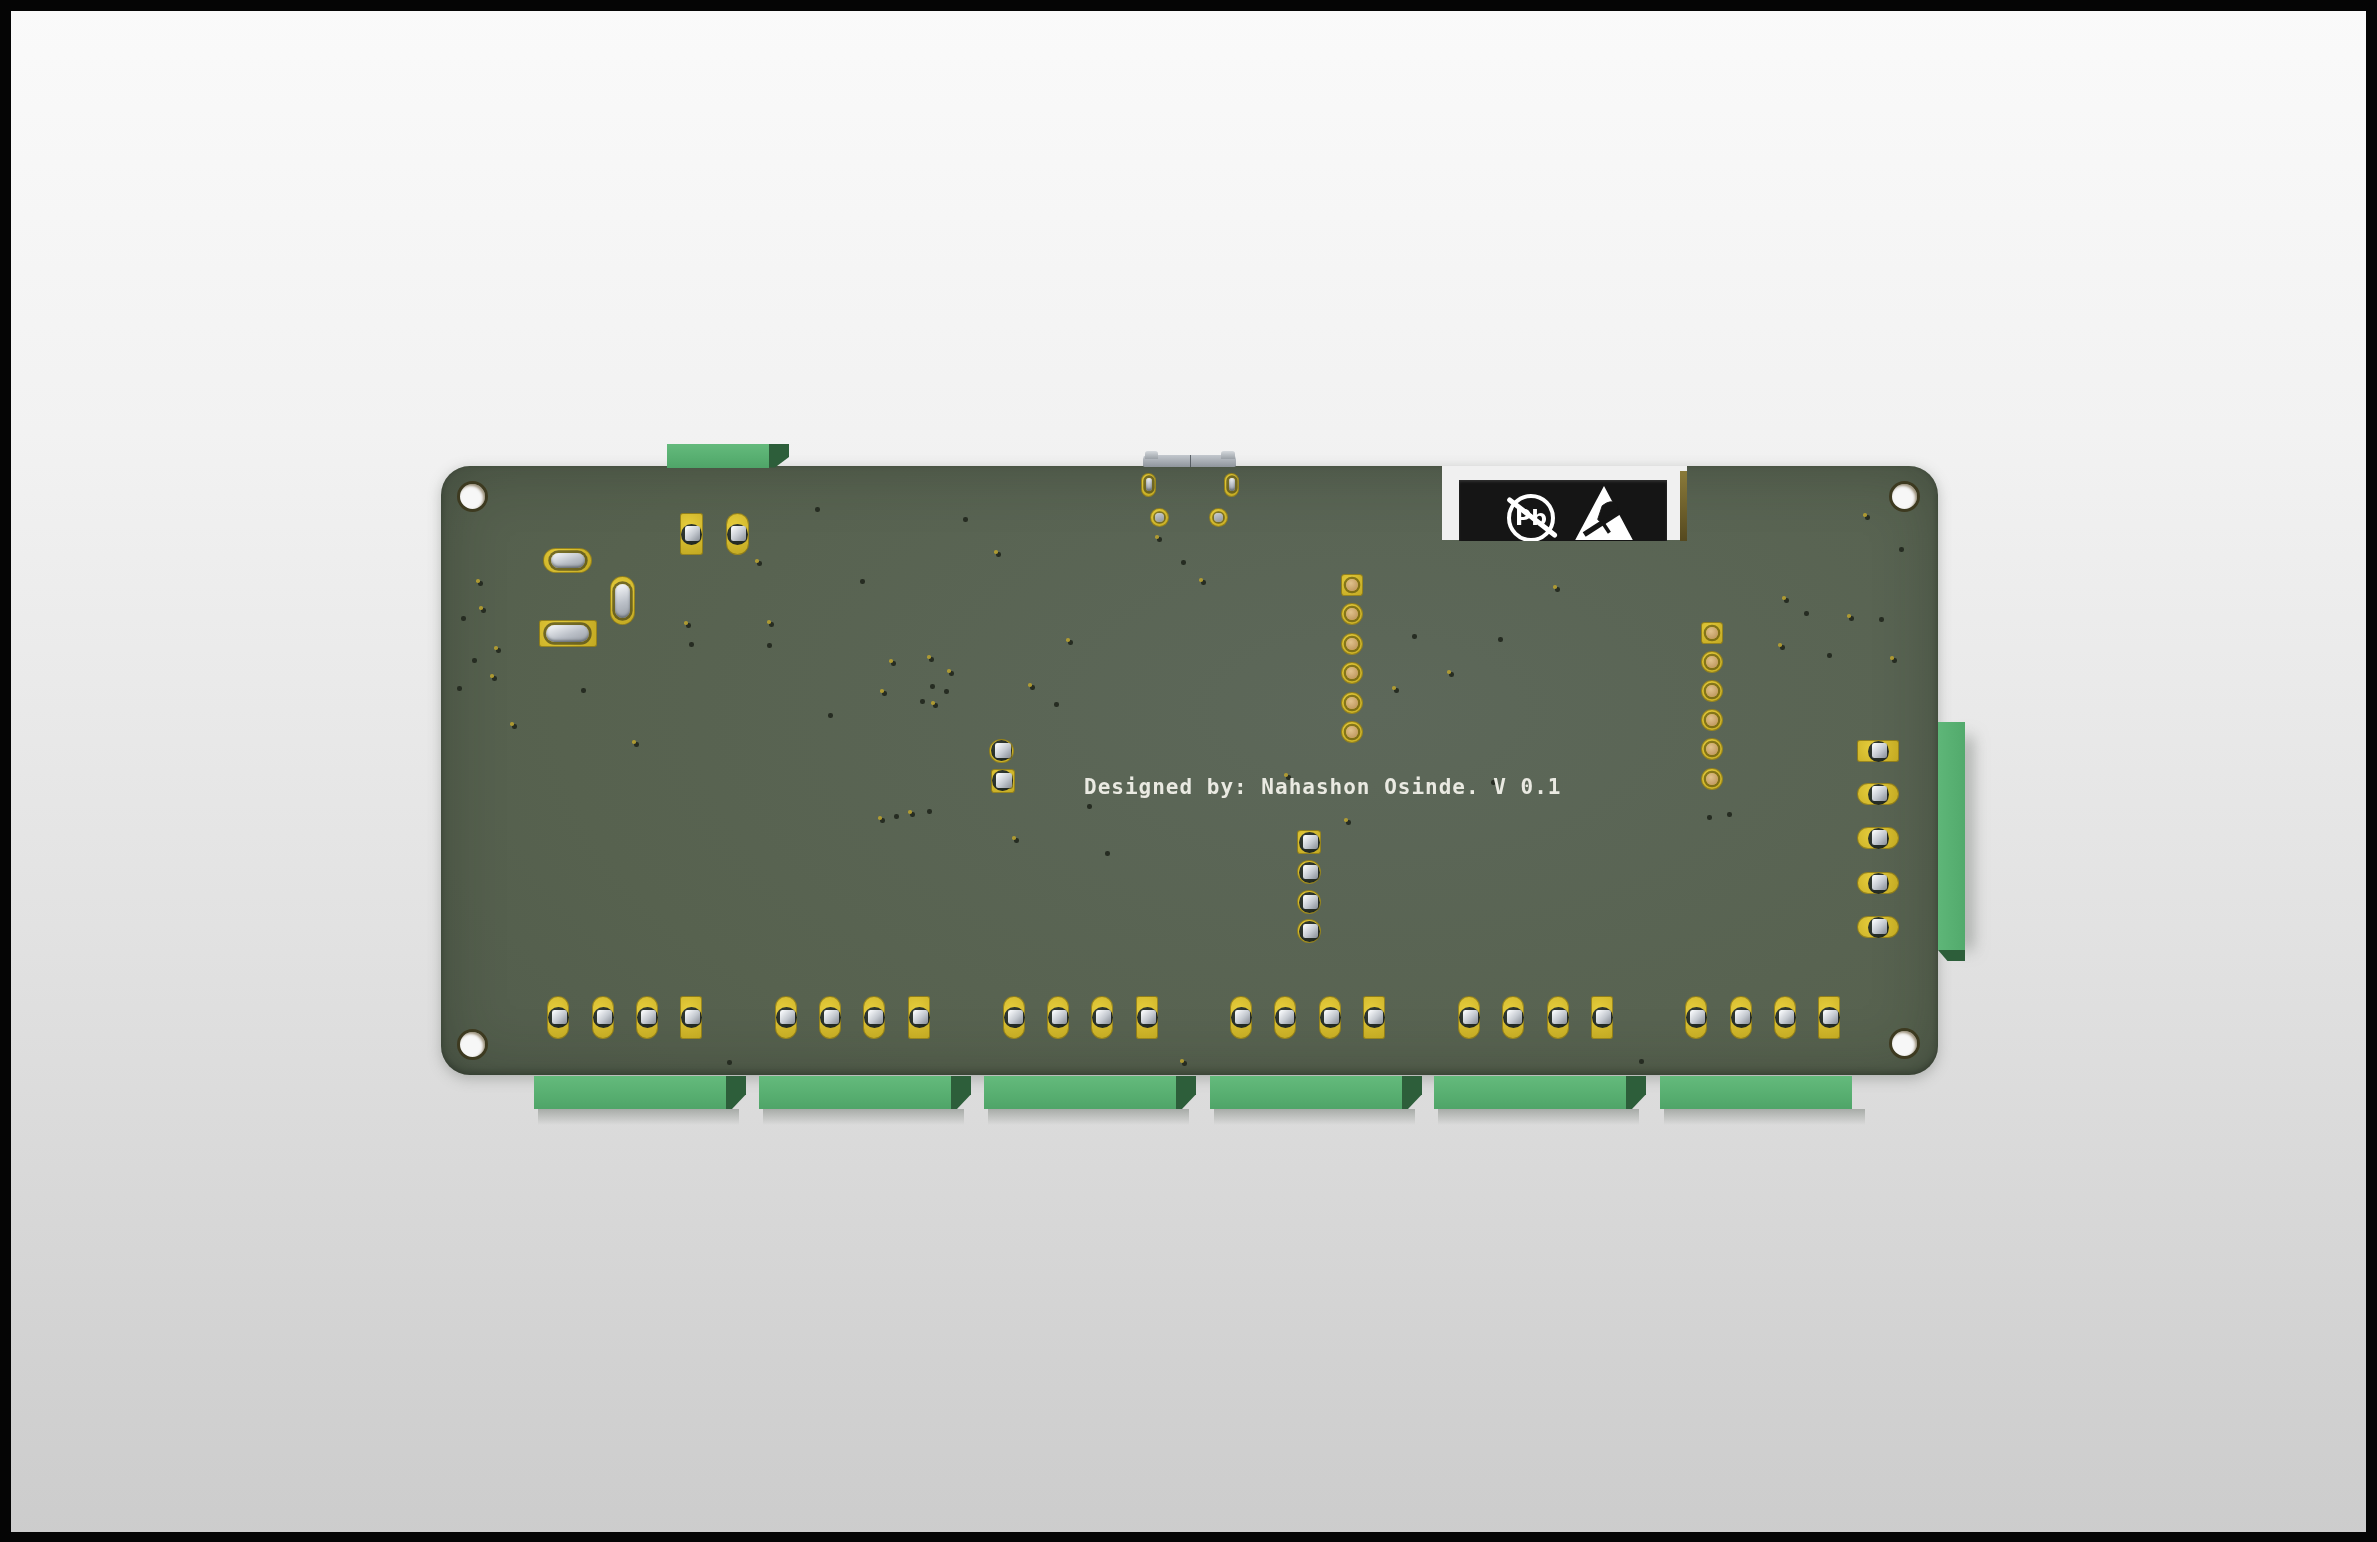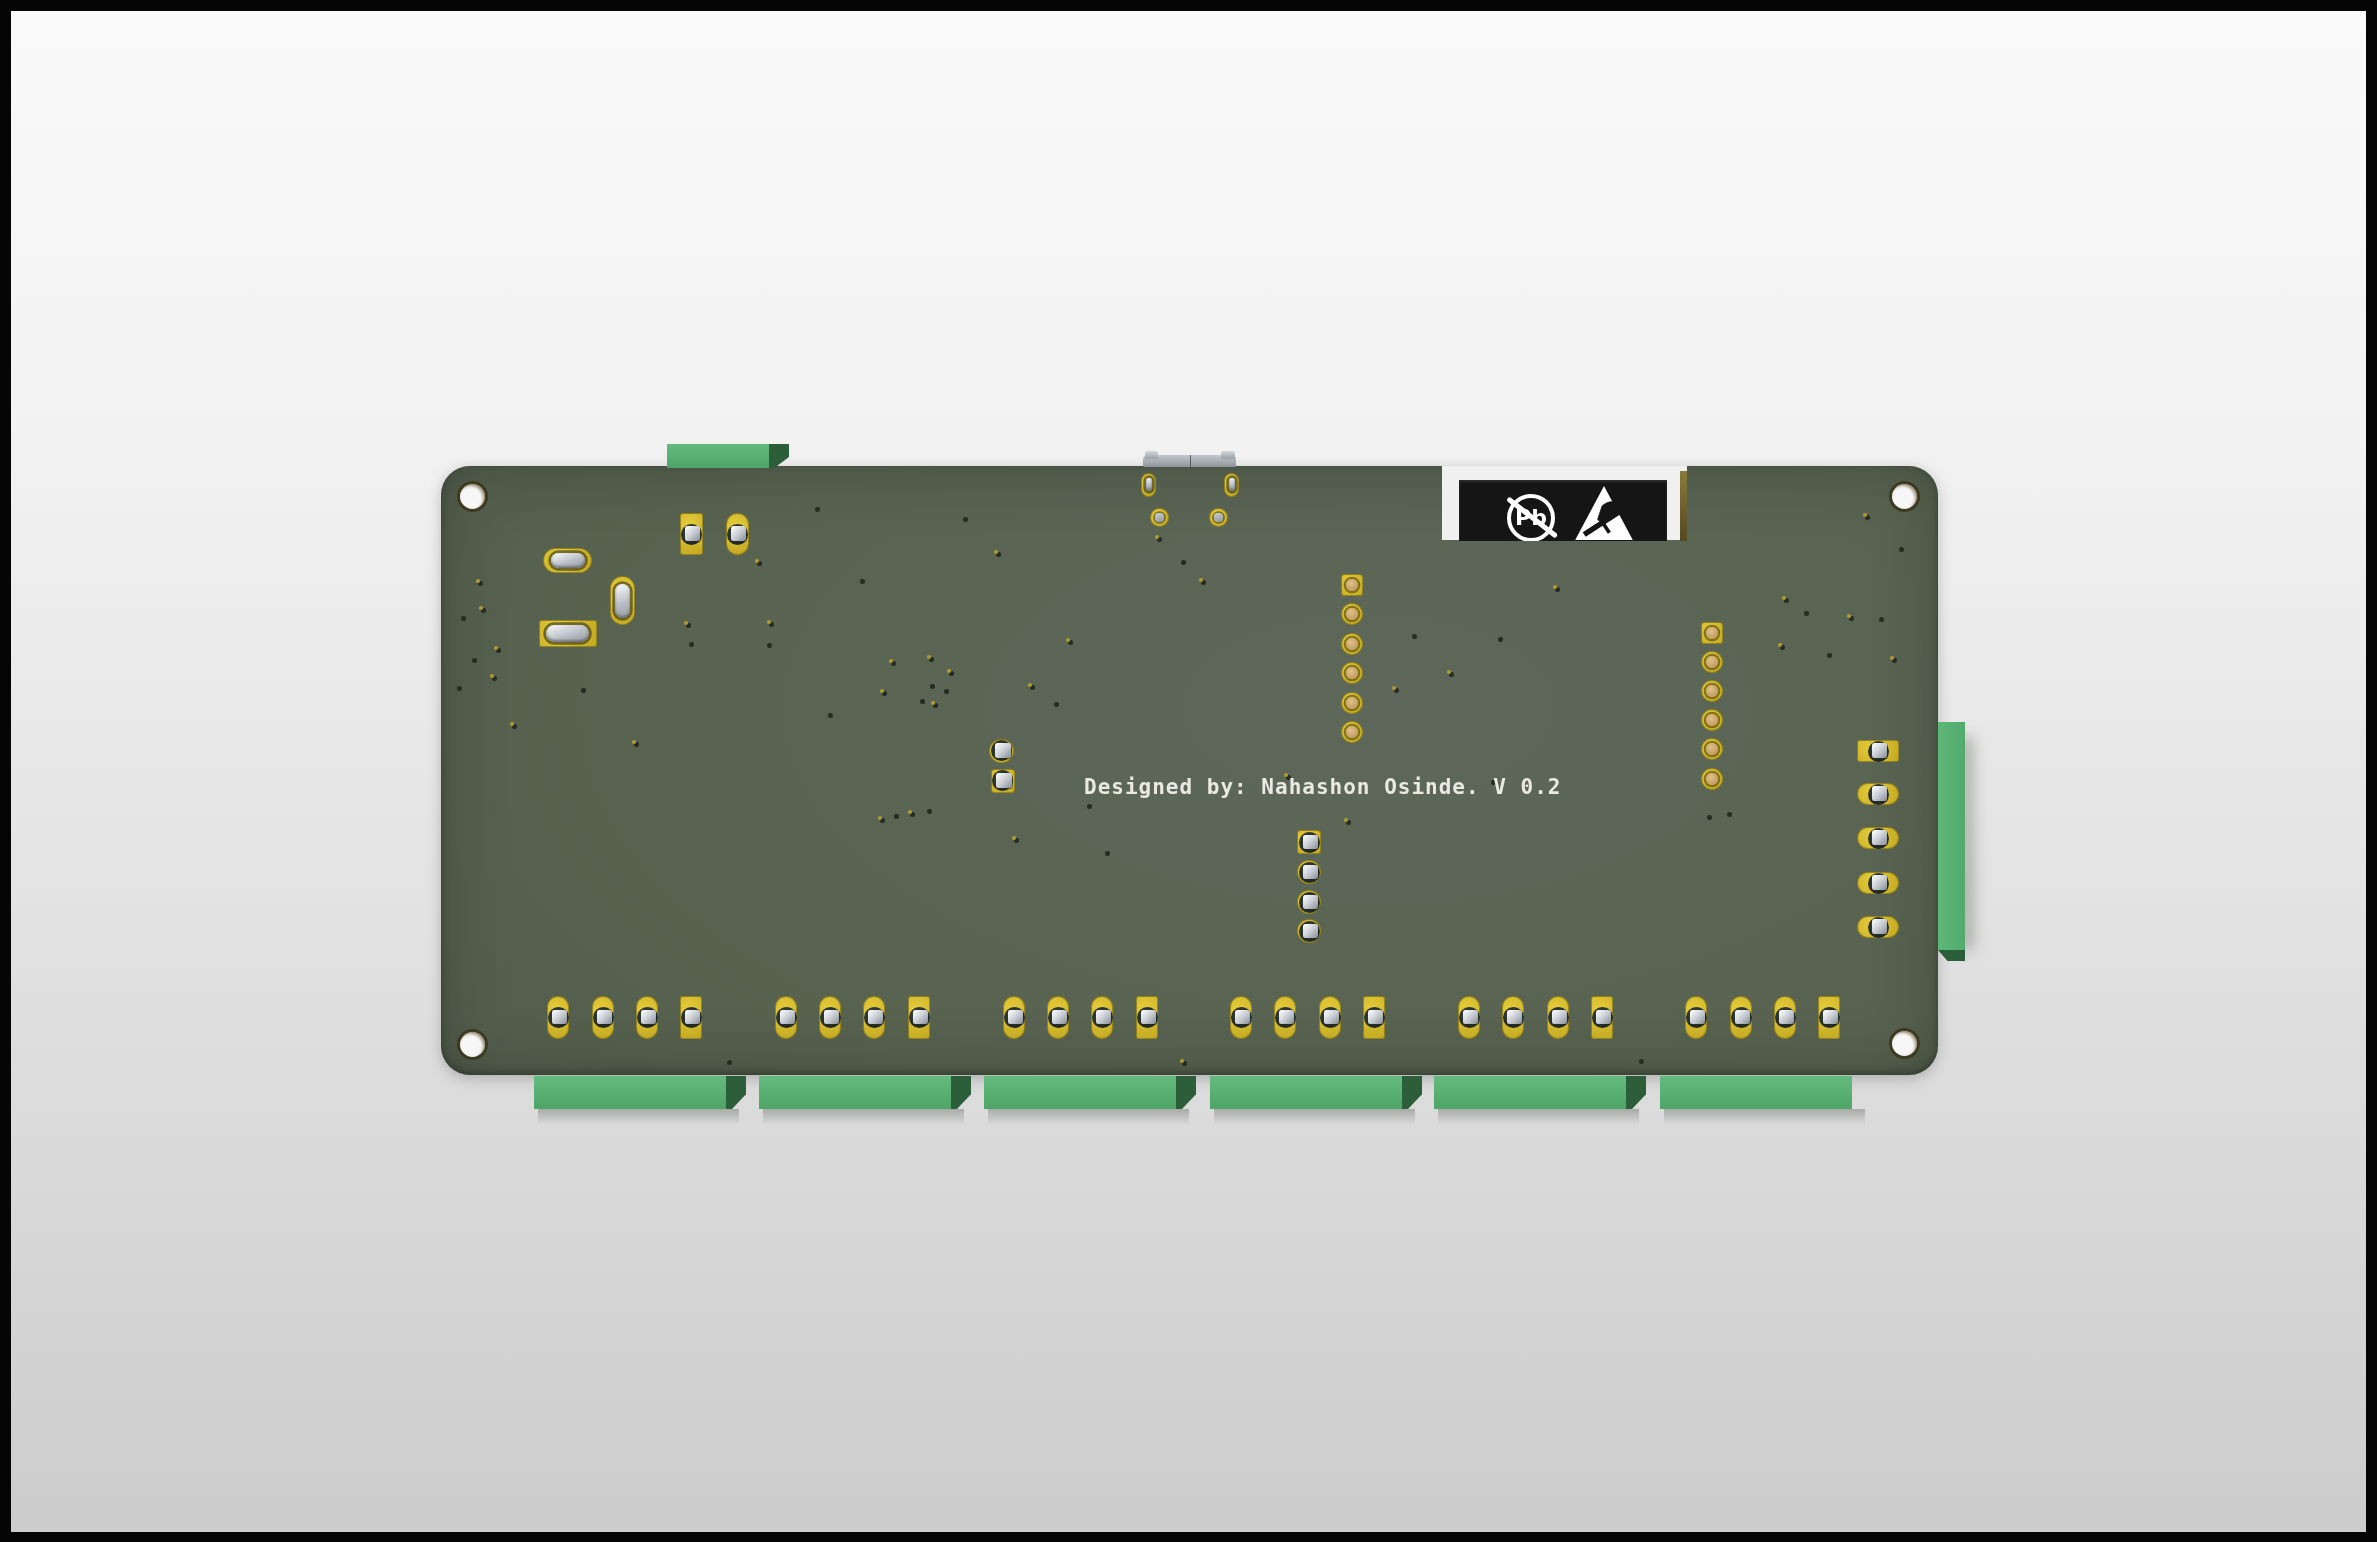--- a/index.html
+++ b/index.html
@@ -92,21 +92,21 @@
     <svg id="esd-icon" width="58" height="54" viewBox="0 0 64 60" style="position: absolute; left: 116px; top: 6.3px;">
       <polygon points="32,0 64,60 0,60" fill="#ffffff"></polygon>
       <g fill="#151515" stroke="#151515">
         <path d="M30 22 q10 -8 16 -2 q4 5 -2 11 l-10 8 q-6 3 -9 -2 z" stroke-width="1"></path>
         <line x1="10" y1="54" x2="50" y2="28" stroke-width="6"></line>
         <line x1="30" y1="40" x2="38" y2="52" stroke-width="4"></line>
       </g>
     </svg>
   </div>
 
-  <div id="silkscreen-text" style="left: 1084px; top: 775px;">Designed by: Nahashon Osinde. V 0.2</div>
+  <div id="silkscreen-text" style="left: 1084px; top: 775px;">Designed by: Nahashon Osinde. V 0.1</div>
 
   <div id="frame-border"></div>
 <div class="hole" style="left: 457px; top: 481px;"></div>
     <div class="hole" style="left: 1889px; top: 481px;"></div>
     <div class="hole" style="left: 457px; top: 1029px;"></div>
     <div class="hole" style="left: 1889px; top: 1028px;"></div>
     <div class="block" style="left: 667px; top: 444px; width: 102px; height: 23.5px;">
       <div class="edge"></div>
     </div>
     <div class="block" style="left: 534px; top: 1076px; width: 192px; height: 33px;">

